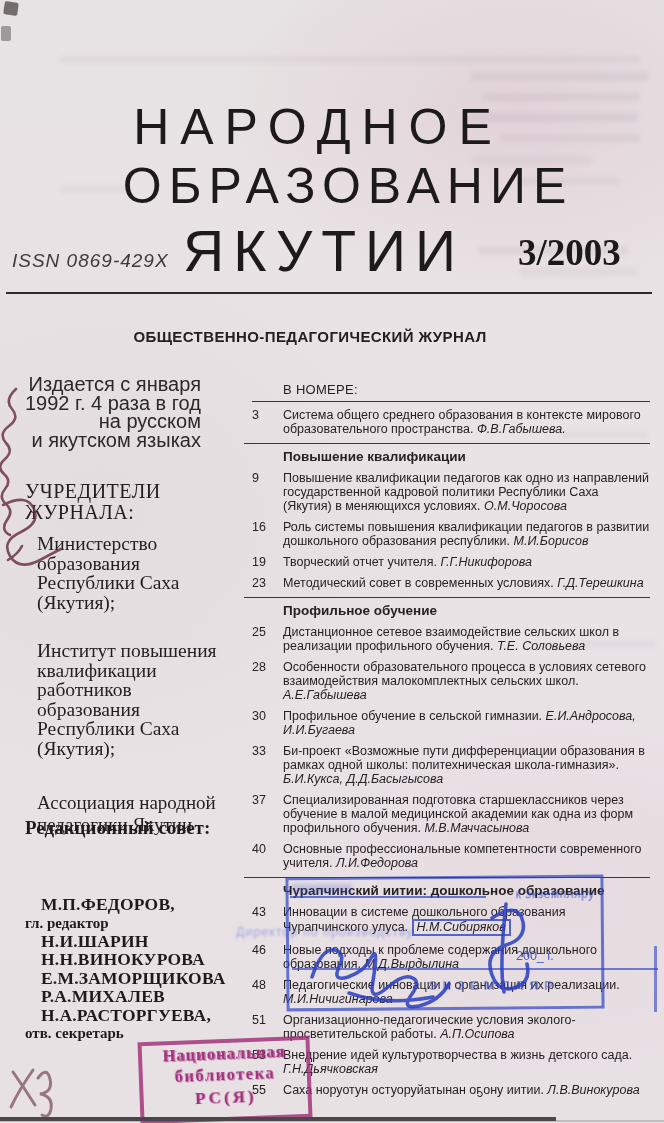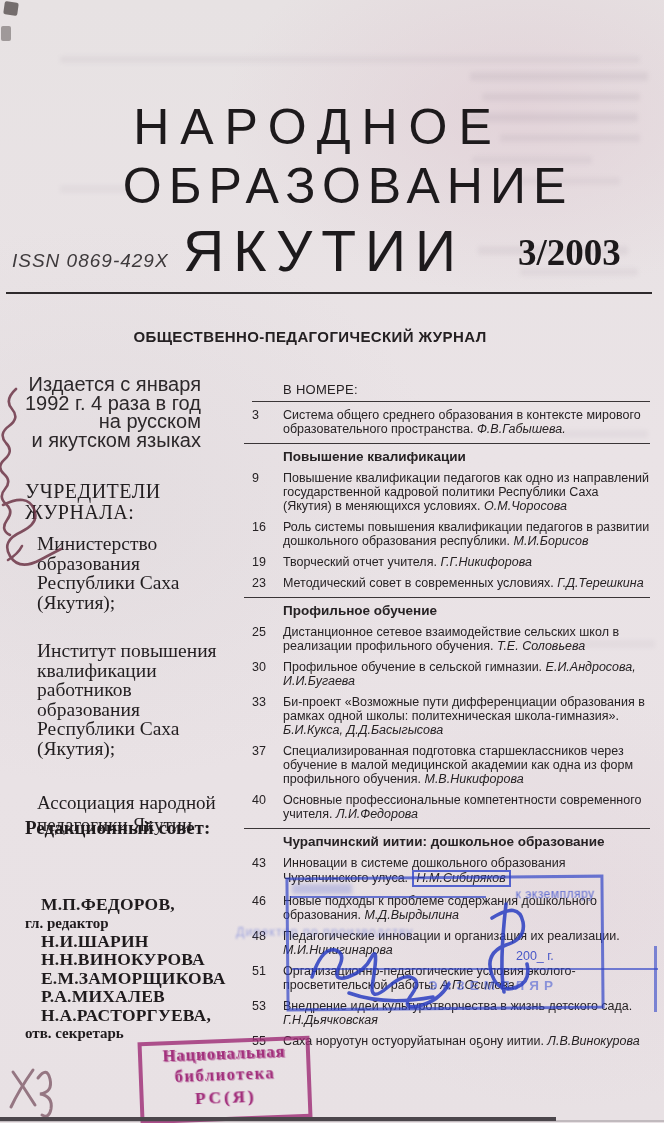--- a/index.html
+++ b/index.html
@@ -173,30 +173,34 @@
           <span class="toc-pg">23</span>
           <div class="toc-text">Методический совет в современных условиях. <i class="toc-author">Г.Д.Терешкина</i></div>
         </div>
         <div class="toc-rule"></div>
         <div class="toc-section">Профильное обучение</div>
         <div class="toc-row">
           <span class="toc-pg">25</span>
           <div class="toc-text">Дистанционное сетевое взаимодействие сельских школ в реализации профильного обучения. <i class="toc-author">Т.Е. Соловьева</i></div>
         </div>
         <div class="toc-row">
+          <span class="toc-pg">28</span>
+          <div class="toc-text">Особенности образовательного процесса в условиях сетевого взаимодействия малокомплектных сельских школ. <i class="toc-author block">А.Е.Габышева</i></div>
+        </div>
+        <div class="toc-row">
           <span class="toc-pg">30</span>
           <div class="toc-text">Профильное обучение в сельской гимназии. <i class="toc-author">Е.И.Андросова, И.И.Бугаева</i></div>
         </div>
         <div class="toc-row">
           <span class="toc-pg">33</span>
           <div class="toc-text">Би-проект «Возможные пути дифференциации образования в рамках одной школы: политехническая школа-гимназия». <i class="toc-author block">Б.И.Кукса, Д.Д.Басыгысова</i></div>
         </div>
         <div class="toc-row">
           <span class="toc-pg">37</span>
-          <div class="toc-text">Специализированная подготовка старшеклассников через обучение в малой медицинской академии как одна из форм профильного обучения. <i class="toc-author">М.В.Никифорова</i></div>
+          <div class="toc-text">Специализированная подготовка старшеклассников через обучение в малой медицинской академии как одна из форм профильного обучения. <i class="toc-author">М.В.Маччасынова</i></div>
         </div>
         <div class="toc-row">
           <span class="toc-pg">40</span>
           <div class="toc-text">Основные профессиональные компетентности современного учителя. <i class="toc-author">Л.И.Федорова</i></div>
         </div>
         <div class="toc-rule"></div>
         <div class="toc-section">Чурапчинский иитии: дошкольное образование</div>
         <div class="toc-row">
           <span class="toc-pg">43</span>
           <div class="toc-text">Инновации в системе дошкольного образования Чурапчинского улуса. <i class="toc-author boxed">Н.М.Сибиряков</i></div>

